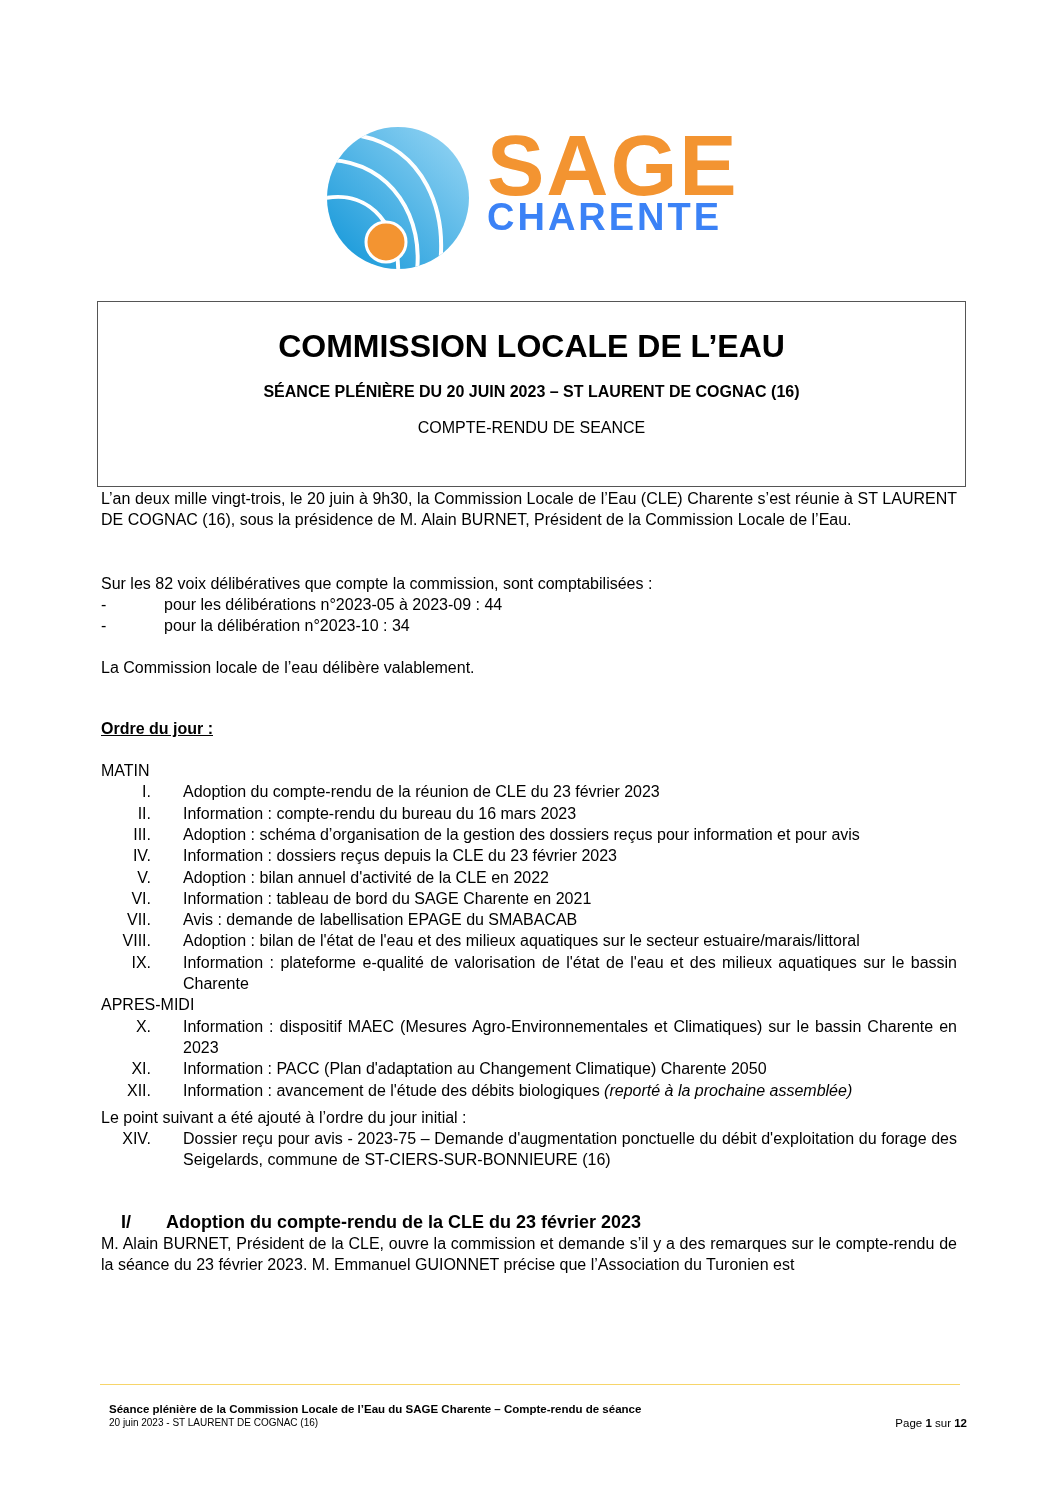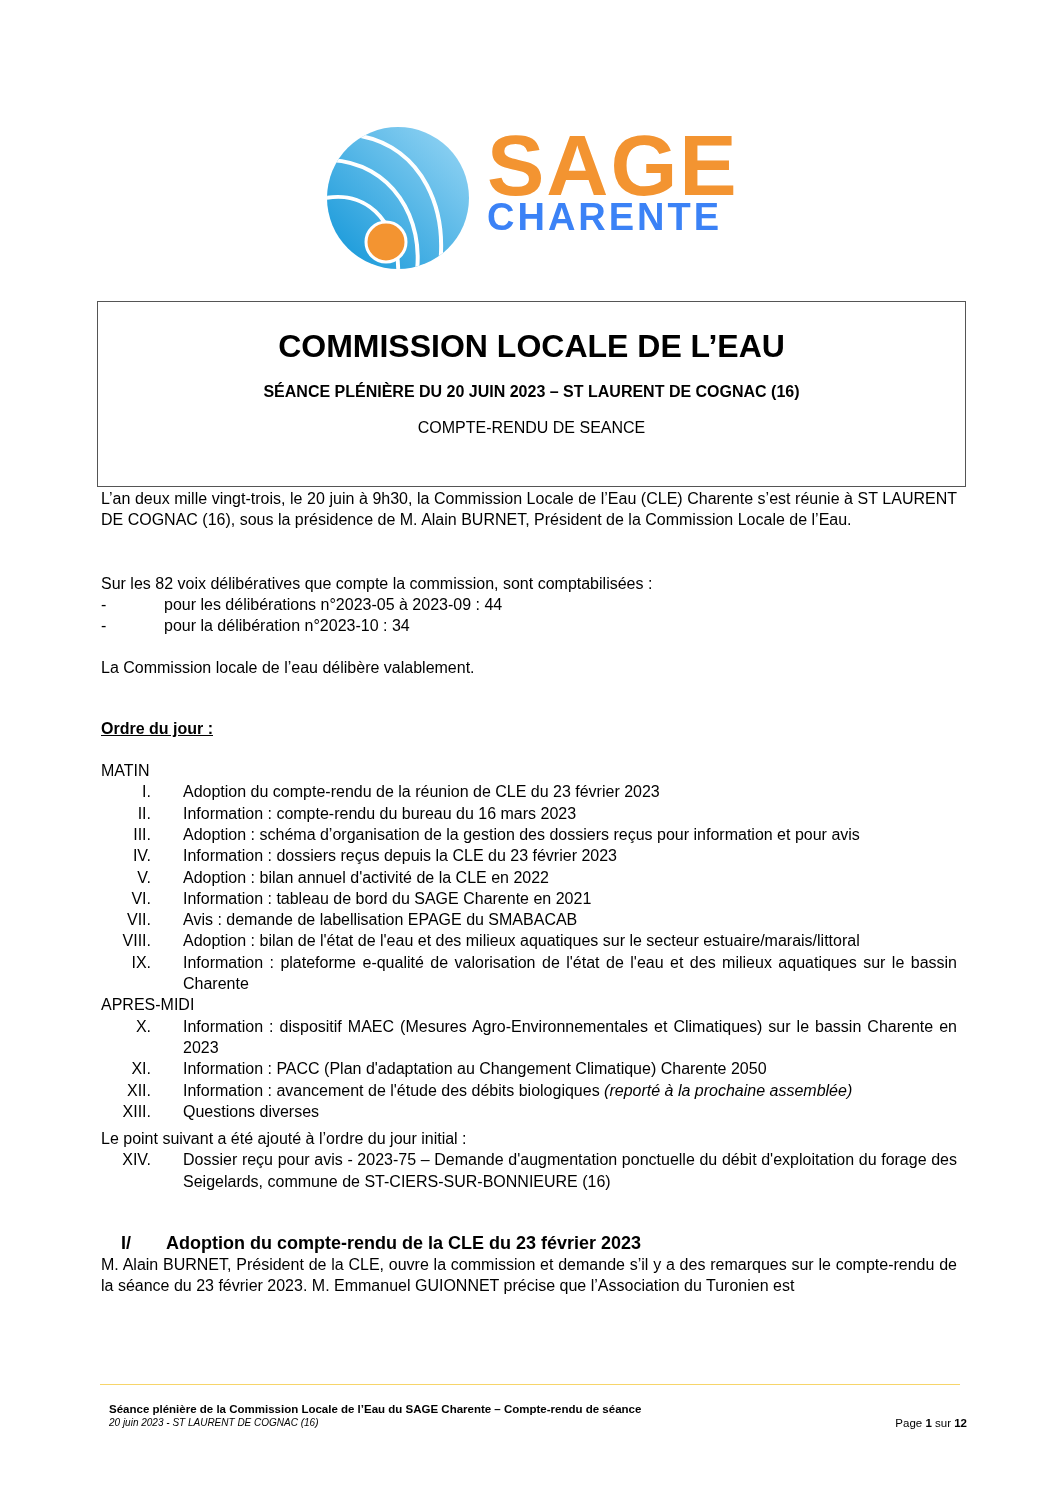--- a/index.html
+++ b/index.html
@@ -45,21 +45,21 @@
     }
     .section-title .snum { width: 45px; padding-left: 20px; }
     .footer-line {
       position: absolute; left: 100px; top: 1384px; width: 860px; height: 1px;
       background: #f7d56a;
     }
     .footer {
       position: absolute; left: 101px; top: 1402px; width: 858px; font-size: 11.5px; line-height: 14px; margin-left: 8px;
     }
     .footer .f1 { font-weight: bold; }
-    .footer .f2 { font-size: 10px; font-style: italic; }
+    .footer .f2 { font-size: 10px; }
     .footer .pg { position: absolute; right: 0; top: 14px; font-size: 11.5px; }
   </style>
 </head>
 <body>
 
 <div class="logo">
   <svg width="150" height="160" viewBox="0 0 150 160">
     <defs>
       <linearGradient id="g1" x1="0" y1="1" x2="1" y2="0">
         <stop offset="0" stop-color="#0f95d8"></stop>
@@ -149,24 +149,20 @@
       <span class="txt">Information : dispositif MAEC (Mesures Agro-Environnementales et Climatiques) sur le bassin Charente en 2023</span>
     </div>
   <div class="agenda-row">
       <span class="num">XI.</span>
       <span class="txt">Information : PACC (Plan d'adaptation au Changement Climatique) Charente 2050</span>
     </div>
   <div class="agenda-row">
       <span class="num">XII.</span>
       <span class="txt"><span>Information : avancement de l'étude des débits biologiques </span><span class="it">(reporté à la prochaine assemblée)</span></span>
     </div>
-  <div class="agenda-row">
-      <span class="num">XIII.</span>
-      <span class="txt">Questions diverses</span>
-    </div>
   <p style="margin-top:6px">Le point suivant a été ajouté à l’ordre du jour initial :</p>
   <div class="agenda-row">
       <span class="num">XIV.</span>
       <span class="txt">Dossier reçu pour avis - 2023-75 – Demande d'augmentation ponctuelle du débit d'exploitation du forage des Seigelards, commune de ST-CIERS-SUR-BONNIEURE (16)</span>
     </div>
 
   <div class="section-title">
     <span class="snum">I/</span>
       <span>Adoption du compte-rendu de la CLE du 23 février 2023</span>
   </div>

